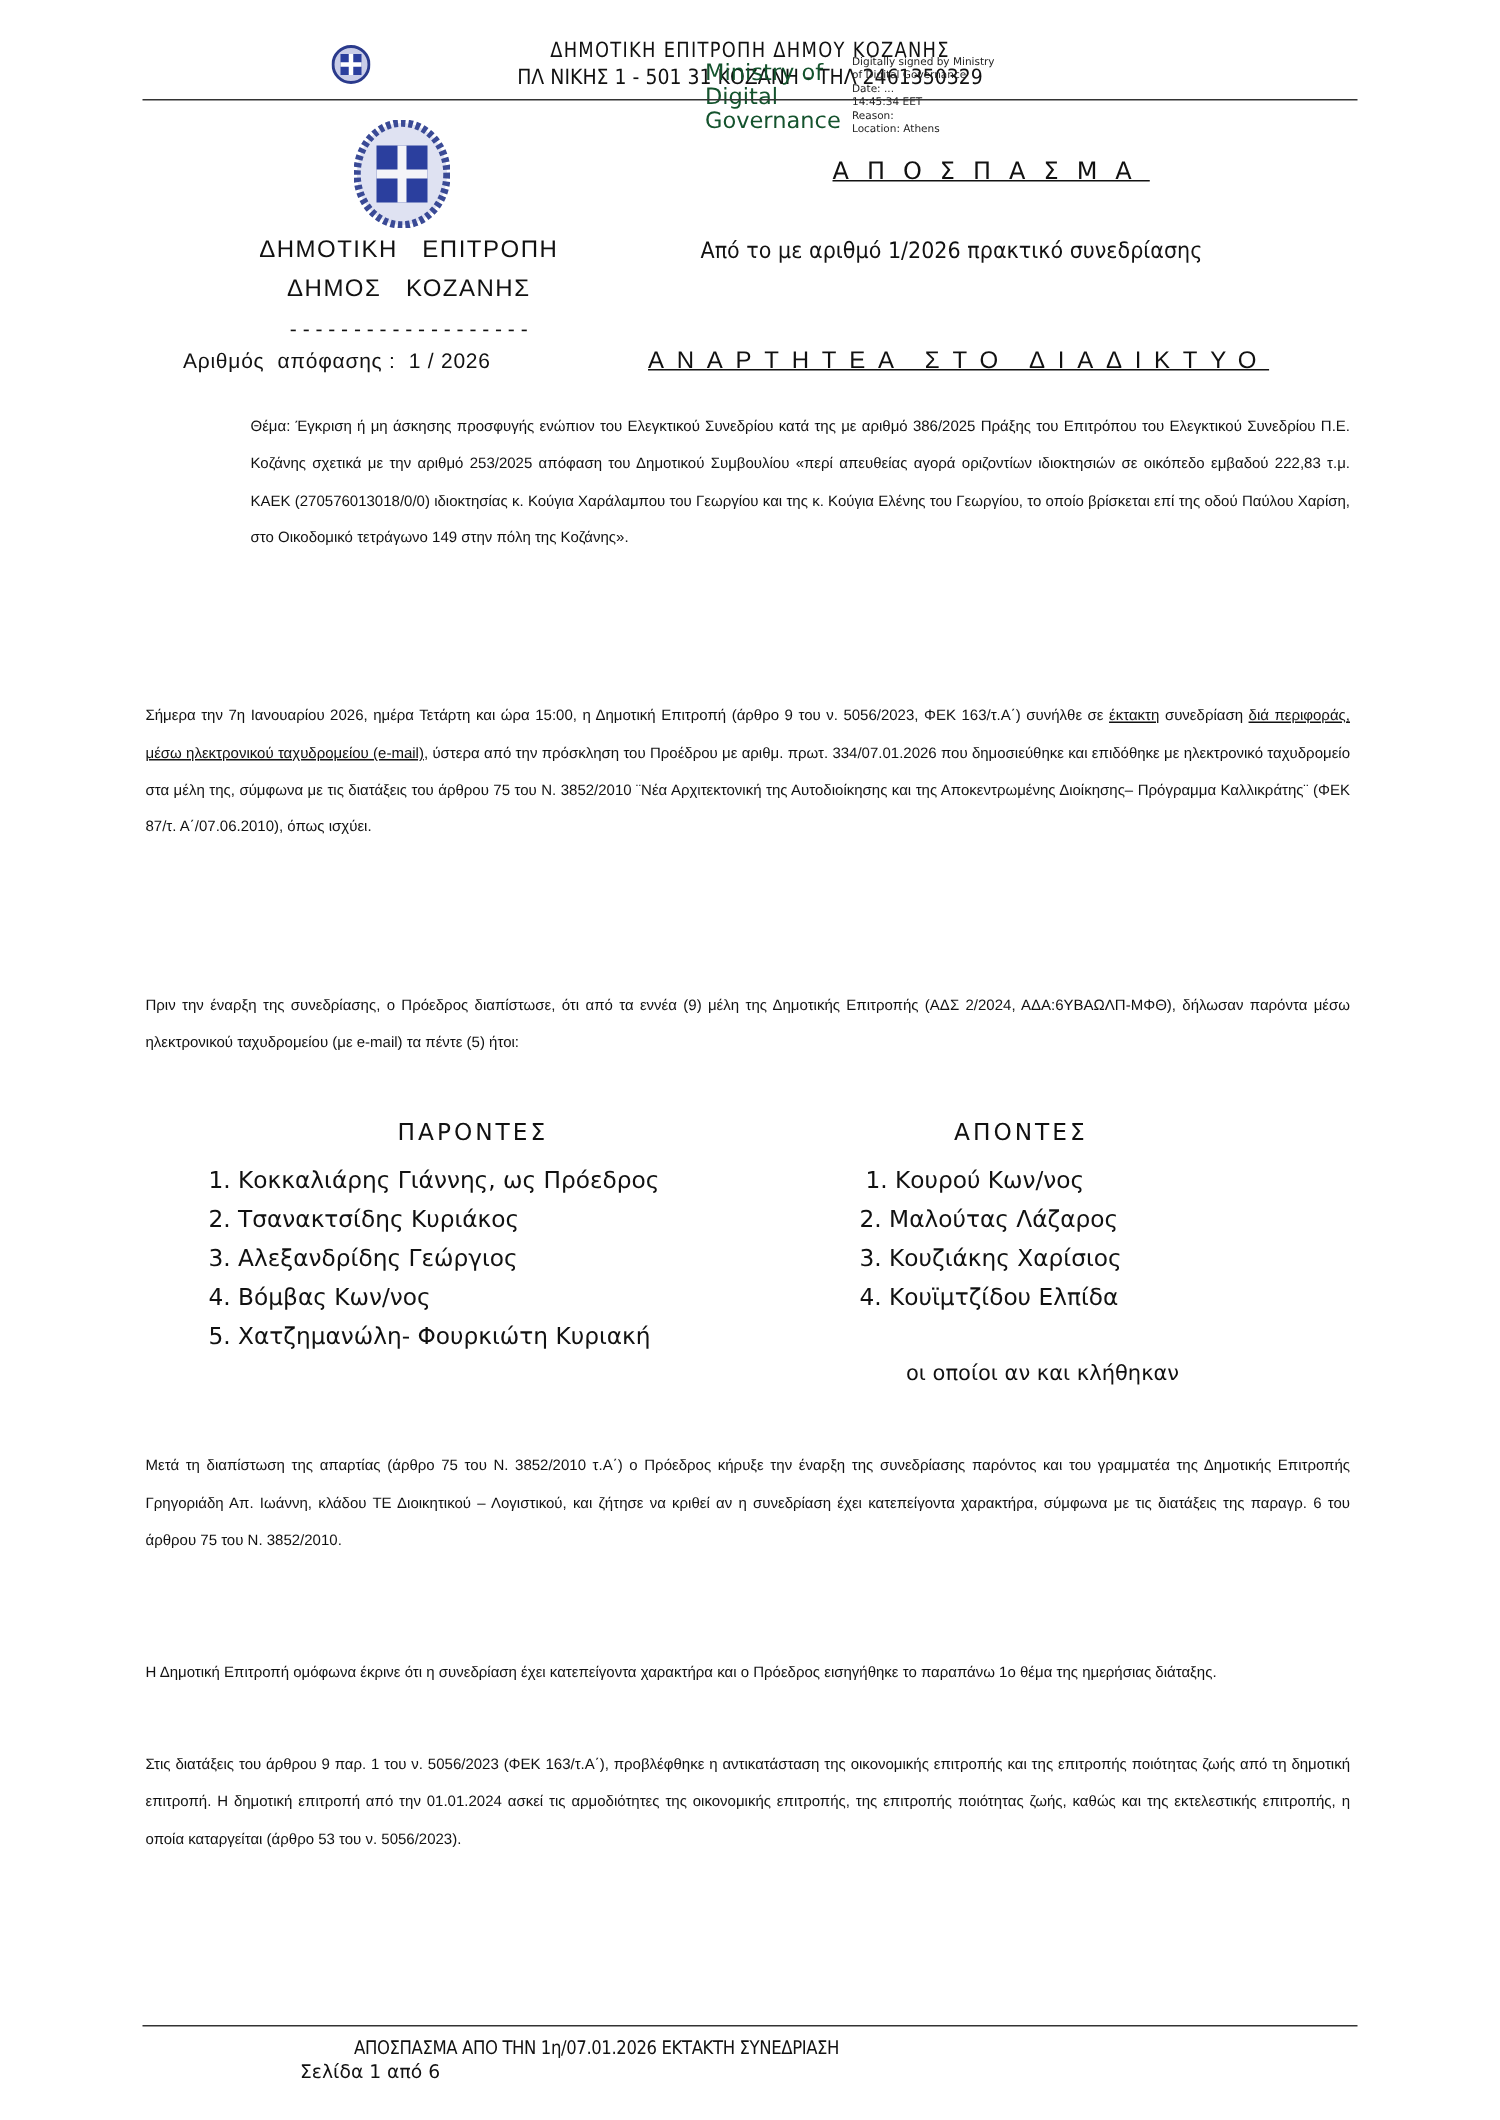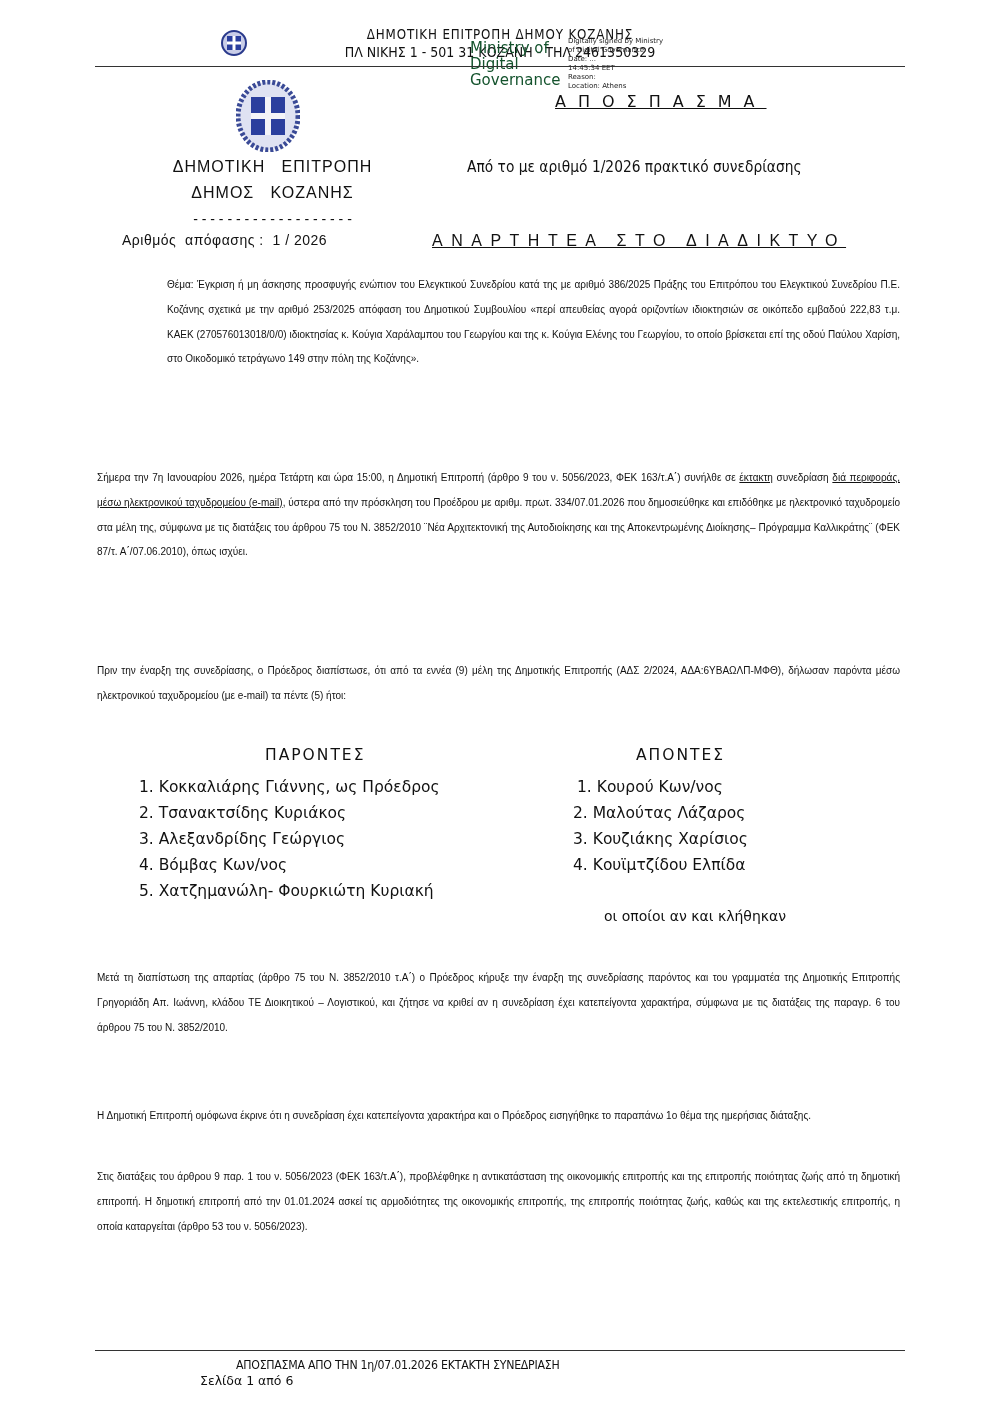--- a/index.html
+++ b/index.html
@@ -12,21 +12,21 @@
   .top-emblem { left: 221px; top: 30px; width: 26px; height: 26px; }
   .big-emblem { left: 236px; top: 80px; width: 64px; height: 72px; }
 
   .hdr1 { left: 330px; top: 26px; width: 340px; text-align: center; font-size: 14px; letter-spacing: 1px; transform: scaleX(0.85); transform-origin: center; }
   .hdr2 { left: 320px; top: 44px; width: 360px; text-align: center; font-size: 14px; transform: scaleX(0.9); transform-origin: center; }
 
   .sig-big { left: 470px; top: 40px; font-size: 15px; line-height: 16px; color: #14532d; }
   .sig-big span { display:block; }
   .sig-small { left: 568px; top: 37px; font-size: 7px; line-height: 9px; color: #222; }
 
-  .apospasma { left: 555px; top: 92px; font-size: 16px; letter-spacing: 12px; text-decoration: underline; }
+  .apospasma { left: 555px; top: 104px; font-size: 16px; letter-spacing: 12px; text-decoration: underline; }
   .dimos { left: 150px; top: 154px; width: 245px; text-align: center; font-size: 16px; line-height: 26px; letter-spacing: 1px; }
   .dimos div { white-space: nowrap; }
   .praktiko { left: 467px; top: 158px; font-size: 15px; transform: scaleX(0.92); transform-origin: left; white-space: nowrap; }
   .arithmos { left: 122px; top: 232px; font-size: 14px; white-space: nowrap; letter-spacing: 0.5px; }
   .anartitea { left: 432px; top: 232px; font-size: 16px; letter-spacing: 8.5px; text-decoration: underline; white-space: nowrap; }
 
   .para { position: absolute; font-size: 10px; line-height: 24.8px; text-align: justify; text-align-last: left; transform-origin: left top; }
   .para span.u { text-decoration: underline; }
 
   .thema { left: 167px; top: 273px; width: 733px; }

